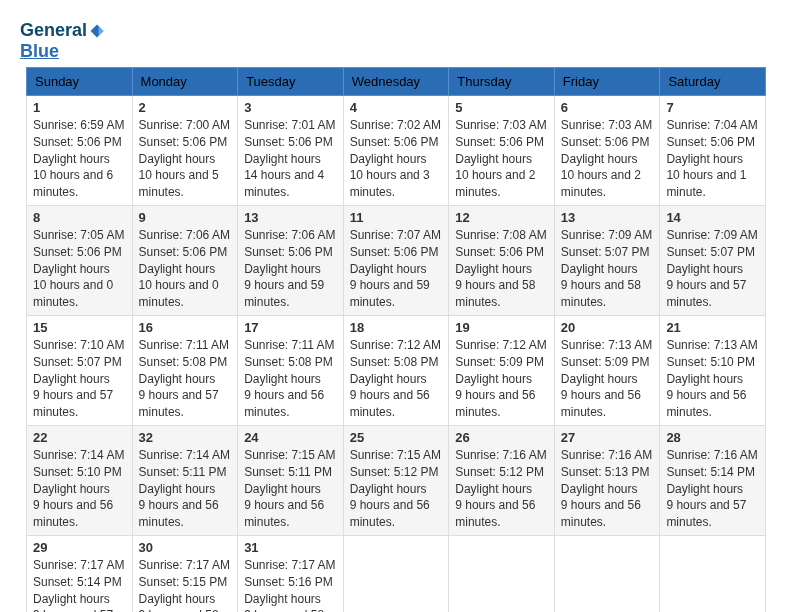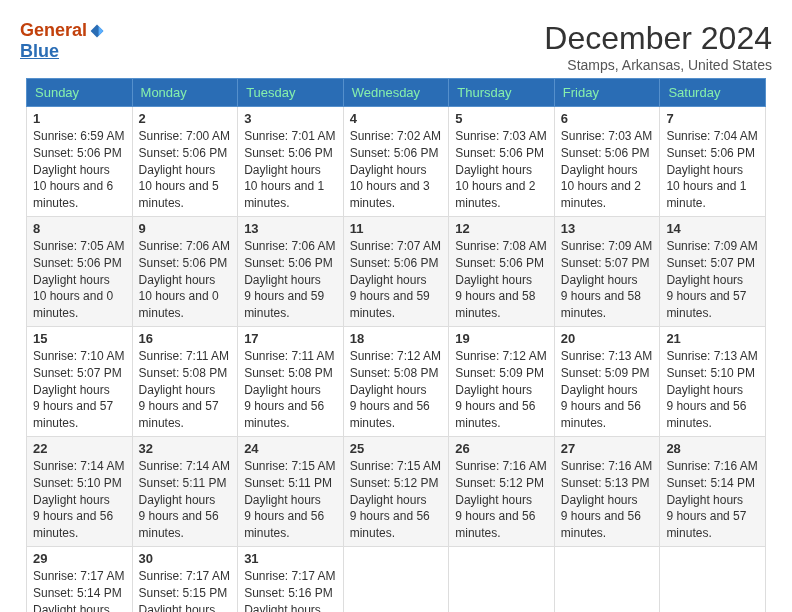--- a/index.html
+++ b/index.html
@@ -17,21 +17,21 @@
       padding: 10px 10px 5px 10px;
     }
     .logo {
       display: flex;
       flex-direction: column;
       align-items: flex-start;
     }
     .logo-text-general {
       font-size: 18px;
       font-weight: bold;
-      color: #c2410c;
+      color: #0c4a6e;
       text-align: right;
     }
     .logo-text-blue {
       font-size: 18px;
       font-weight: bold;
       color: #2a6db5;
       text-decoration: underline;
     }
     .logo-icon {
       display: inline-block;
@@ -56,21 +56,21 @@
       color: #555;
     }
     .calendar-table {
       width: 100%;
       border-collapse: collapse;
       margin: 0 8px;
       width: calc(100% - 16px);
     }
     .calendar-table th {
       background-color: #2a6db5;
-      color: #86efac;
+      color: #000000;
       text-align: left;
       padding: 6px 8px;
       font-size: 13px;
       font-weight: normal;
       border: 1px solid #5590cc;
     }
     .calendar-table td {
       border: 1px solid #ddd;
       vertical-align: top;
       padding: 4px 6px;
@@ -109,24 +109,20 @@
 <div class="header">
   <div class="logo">
     <div class="logo-row">
       <span class="logo-text-general">General</span>
       <svg class="logo-icon" viewBox="0 0 20 20" xmlns="http://www.w3.org/2000/svg">
         <polygon points="10,2 18,10 10,18 2,10" fill="#2a6db5"></polygon>
         <polygon points="12,4 18,10 12,16" fill="#5aafff"></polygon>
       </svg>
     </div>
     <span class="logo-text-blue">Blue</span>
-  </div>
-  <div class="title-block">
-    <div class="month-title">December 2024</div>
-    <div class="location-title">Stamps, Arkansas, United States</div>
   </div>
 </div>
 
 <div class="table-wrapper">
   <table class="calendar-table">
     <thead>
       <tr>
         <th>Sunday</th>
         <th>Monday</th>
         <th>Tuesday</th>
@@ -155,21 +151,21 @@
           <span>Daylight hours</span><br>
           <span>10 hours and 5 minutes.</span>
         </div>
       </td>
           <td>
         <span class="day-number">3</span>
         <div class="cell-info">
           <span>Sunrise: 7:01 AM</span><br>
           <span>Sunset: 5:06 PM</span><br>
           <span>Daylight hours</span><br>
-          <span>10 hours and 1 minutes.</span>
+          <span>14 hours and 4 minutes.</span>
         </div>
       </td>
           <td>
         <span class="day-number">4</span>
         <div class="cell-info">
           <span>Sunrise: 7:02 AM</span><br>
           <span>Sunset: 5:06 PM</span><br>
           <span>Daylight hours</span><br>
           <span>10 hours and 3 minutes.</span>
         </div>

